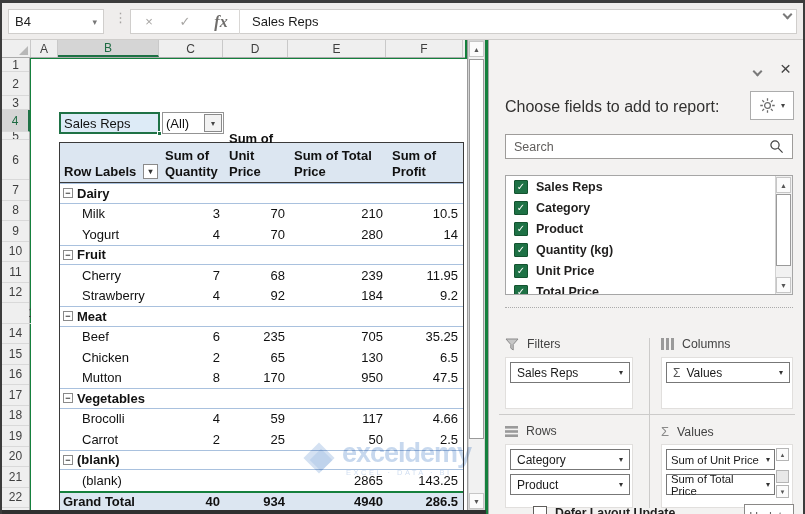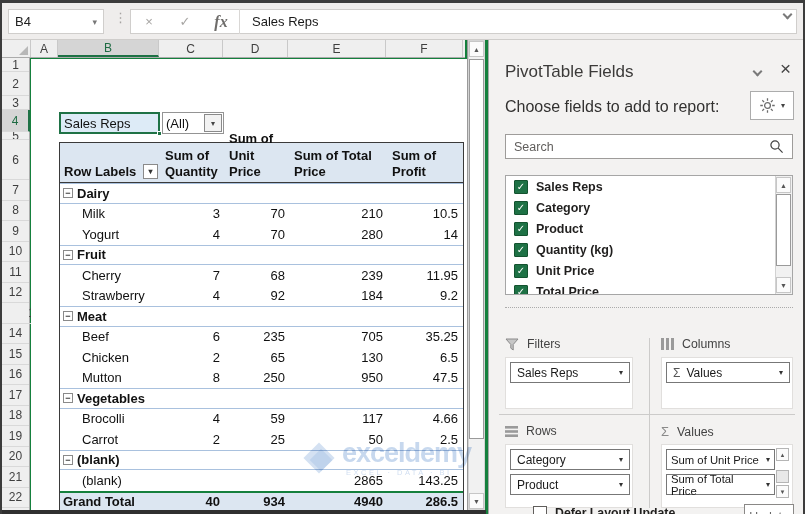--- a/index.html
+++ b/index.html
@@ -275,21 +275,21 @@
     <div class="pr">
       <div class="pc l w0">Chicken</div>
       <div class="pc n w1">2</div>
       <div class="pc n w2">65</div>
       <div class="pc n w3">130</div>
       <div class="pc n w4">6.5</div>
     </div>
     <div class="pr">
       <div class="pc l w0">Mutton</div>
       <div class="pc n w1">8</div>
-      <div class="pc n w2">250</div>
+      <div class="pc n w2">170</div>
       <div class="pc n w3">950</div>
       <div class="pc n w4">47.5</div>
     </div>
     <div class="pr g">
       <div class="pc lg" style="width:100%;">
           <span class="cbox">−</span>
           <span>Vegetables</span>
         </div>
     </div>
     <div class="pr">
@@ -348,21 +348,20 @@
       </div>
     <div class="thumb"></div>
     <div class="sbtn dn">
         <span>▼</span>
       </div>
   </div>
 
   <div class="pane-div"></div>
 
   <div class="pane">
-    <div class="ptitle">PivotTable Fields</div>
     <span class="chev pchev"></span>
     <div class="pclose">×</div>
 
     <div class="pchoose">Choose fields to add to report:</div>
     <div class="gearbtn">
       <svg width="17" height="17" viewBox="0 0 20 20">
         <g stroke="#6B6B6B" fill="none" stroke-width="1.5">
           <circle cx="10" cy="10" r="3.4"></circle>
           <path d="M10 1.5v3M10 15.5v3M1.5 10h3M15.5 10h3M3.9 3.9l2.1 2.1M14 14l2.1 2.1M16.1 3.9L14 6M6 14l-2.1 2.1"></path>
         </g>

